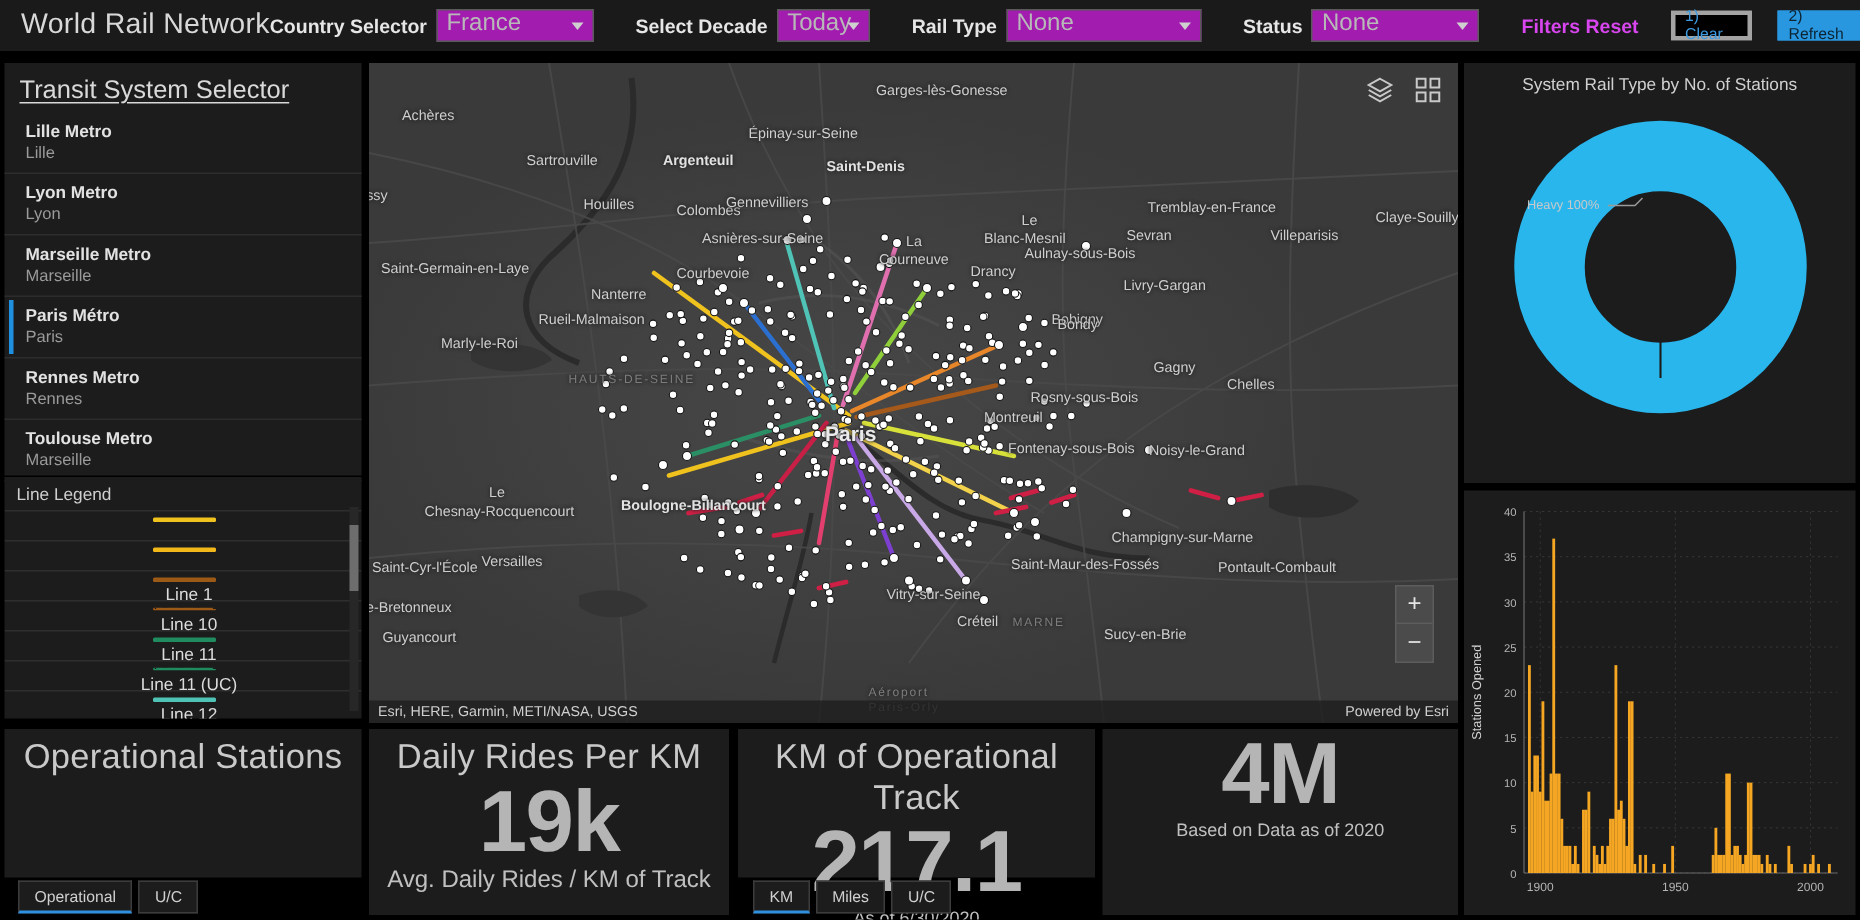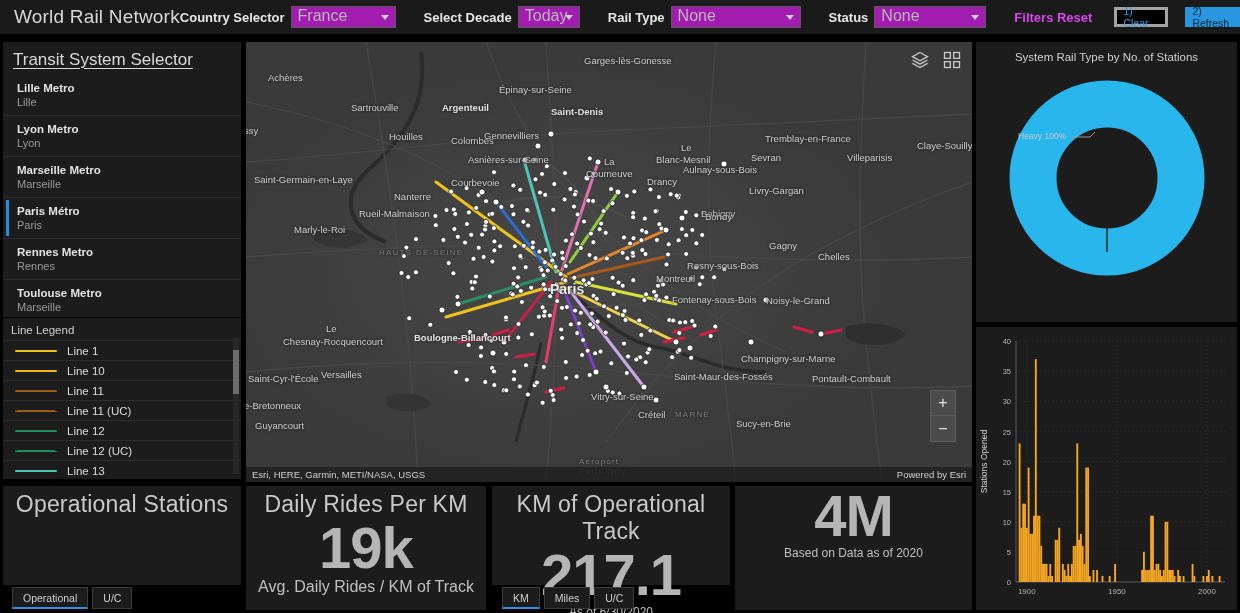--- a/index.html
+++ b/index.html
@@ -72,20 +72,21 @@
   .sys-city { font-size: 11px; color: #9a9a9a; line-height: 14px; }
   .sys-spacer { height: 34px; border-top: 1px solid #2c2c2c; }
 
   
   #legend-panel { left: 3px; top: 318px; width: 238px; height: 161px; overflow: hidden; }
   .legend-title { font-size: 11.5px; color: #cfcfcf; padding: 6px 0 4px 8px; }
   .legend-rows { position: relative; }
   .legend-row {
     display: flex; align-items: center; height: 20px; border-top: 1px solid #2e2e2e;
     padding-left: 8px;
+    flex-direction: column;
   }
   .legend-swatch { width: 50px; height: 10px; position: relative; margin-right: 6px; flex: 0 0 50px; }
   .legend-swatch i {
     position: absolute; left: 4px; right: 4px; top: 4px; height: 2.5px; border-radius: 1px;
   }
   .legend-swatch.dashed i { background: none !important; border-top: 2.5px dashed currentColor; height: 0; }
   .legend-name { font-size: 11.5px; color: #dcdcdc; }
   .legend-scroll {
     position: absolute; right: 2px; top: 20px; width: 6px; height: 136px; background: #272727;
   }

